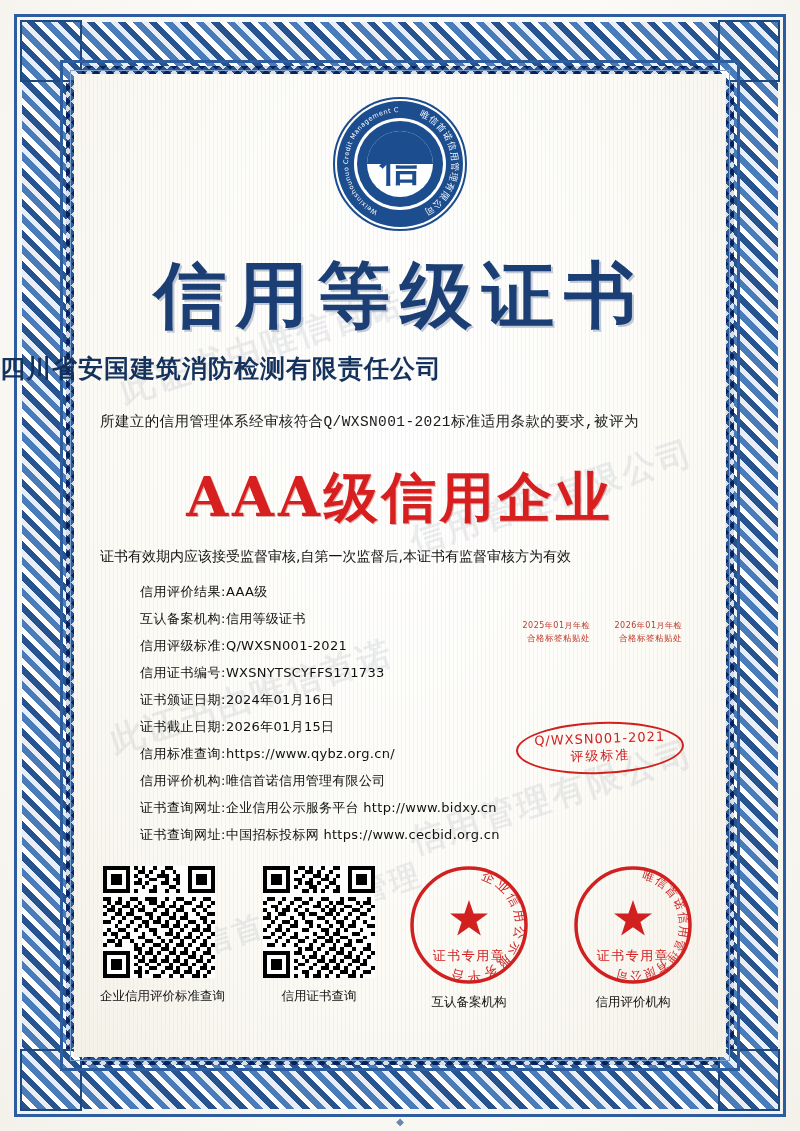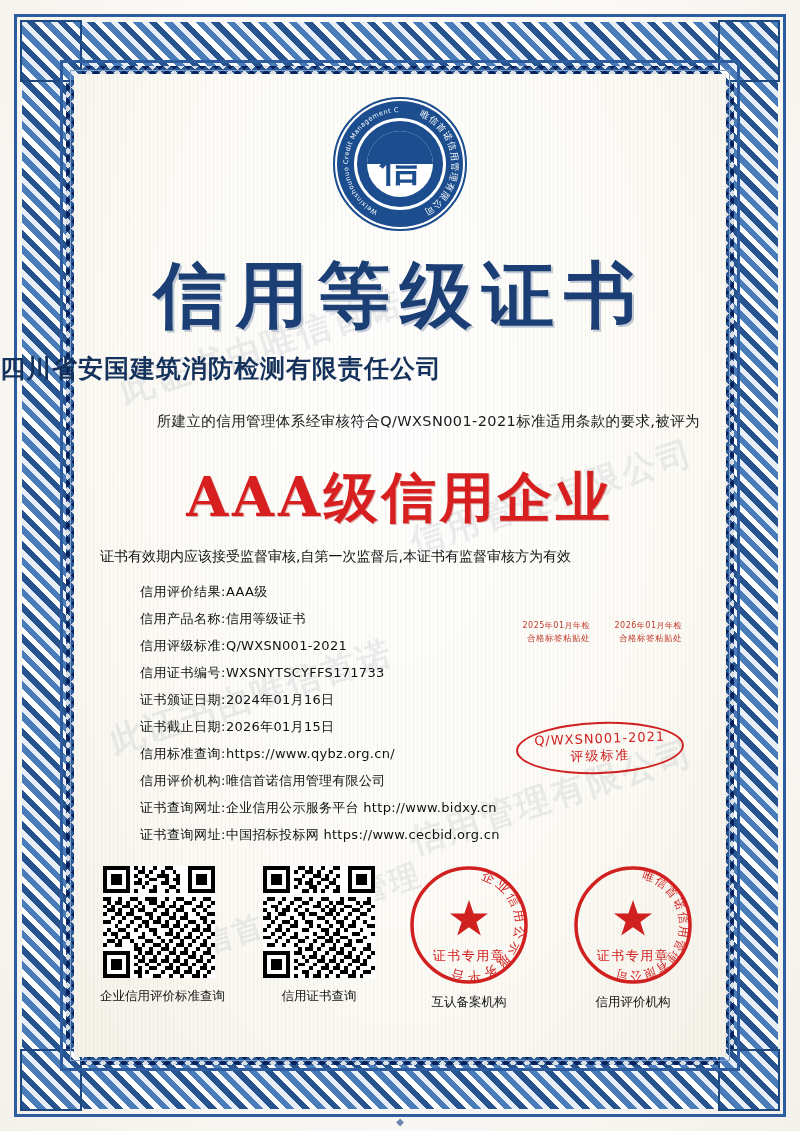--- a/index.html
+++ b/index.html
@@ -133,24 +133,25 @@
     font-family: "DejaVu Serif", "Liberation Serif", serif;
     font-size: 25px;
     font-weight: bold;
     letter-spacing: 1px;
     color: #15325c;
   }
   .statement {
     position: absolute;
     left: 100px; right: 100px;
     top: 412px;
-    text-align: right;
+    text-align: left;
     font-size: 14.5px;
     color: #1a1a1a;
     letter-spacing: 0.4px;
+    font-family: Liberation Mono, monospace;
   }
   .grade {
     position: absolute;
     left: 0; right: 0;
     top: 462px;
     text-align: center;
     font-family: "DejaVu Serif", "Liberation Serif", serif;
     font-size: 54px;
     font-weight: bold;
     letter-spacing: 4px;
@@ -318,21 +319,21 @@
   <div class="company-name">四川省安国建筑消防检测有限责任公司</div>
   <div class="statement">所建立的信用管理体系经审核符合Q/WXSN001-2021标准适用条款的要求,被评为</div>
   <div class="grade">AAA级信用企业</div>
   <div class="note">证书有效期内应该接受监督审核,自第一次监督后,本证书有监督审核方为有效</div>
 
   <div class="details">
     <div class="detail-row">
       <span class="lbl">信用评价结果:</span><span class="val">AAA级</span>
     </div>
     <div class="detail-row">
-      <span class="lbl">信用产品名称:</span><span class="val">信用等级证书</span>
+      <span class="lbl">互认备案机构:</span><span class="val">信用等级证书</span>
     </div>
     <div class="detail-row">
       <span class="lbl">信用评级标准:</span><span class="val">Q/WXSN001-2021</span>
     </div>
     <div class="detail-row">
       <span class="lbl">信用证书编号:</span><span class="val">WXSNYTSCYFFS171733</span>
     </div>
     <div class="detail-row">
       <span class="lbl">证书颁证日期:</span><span class="val">2024年01月16日</span>
     </div>

